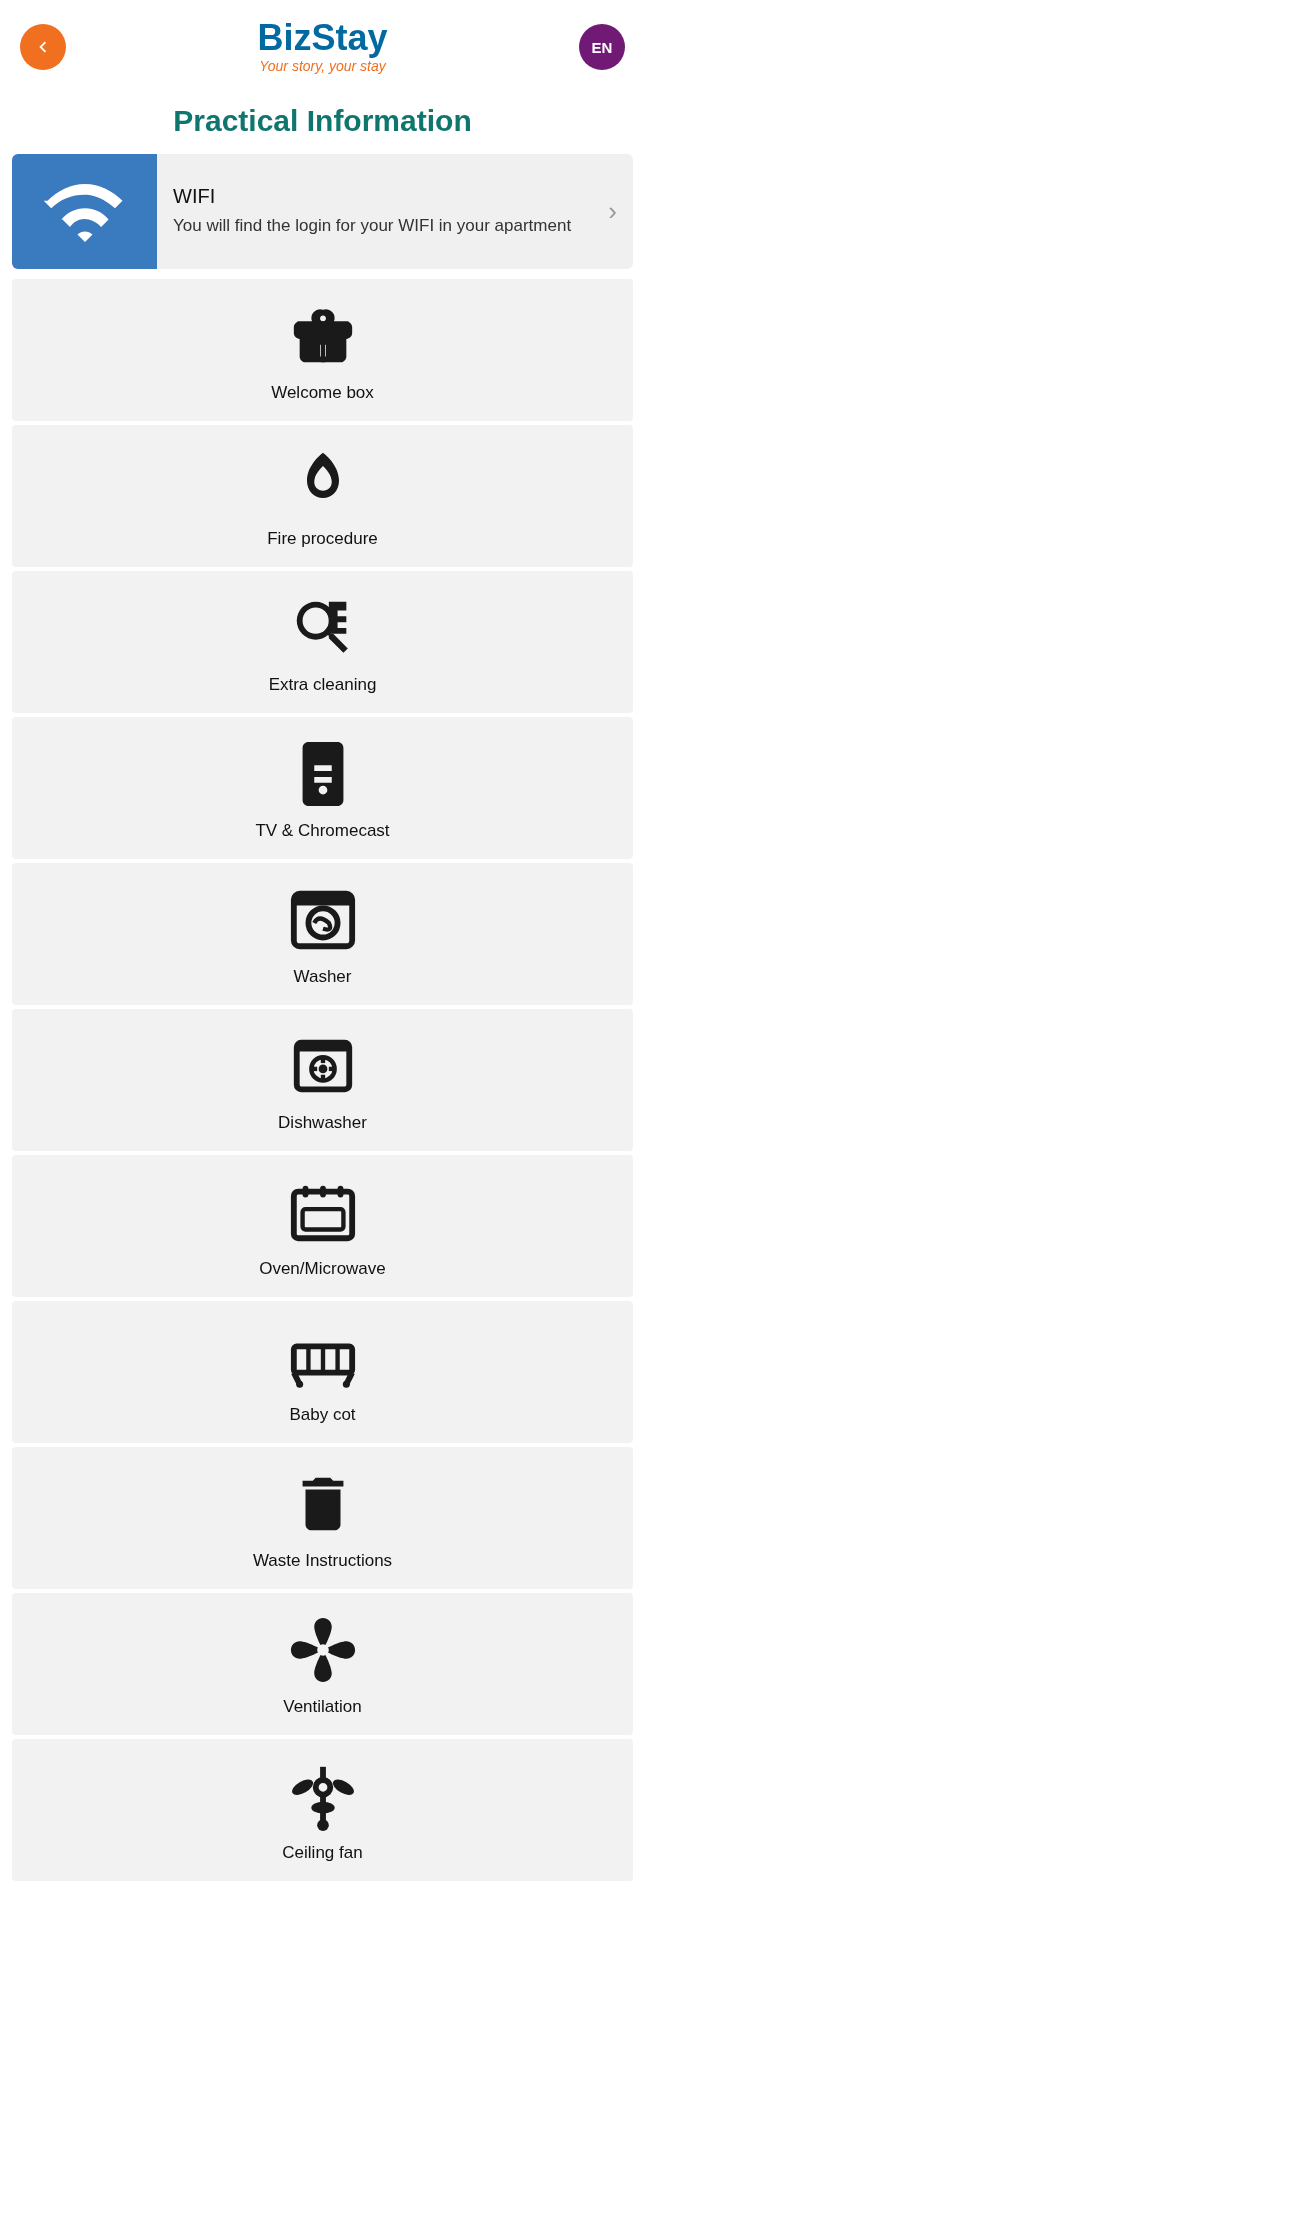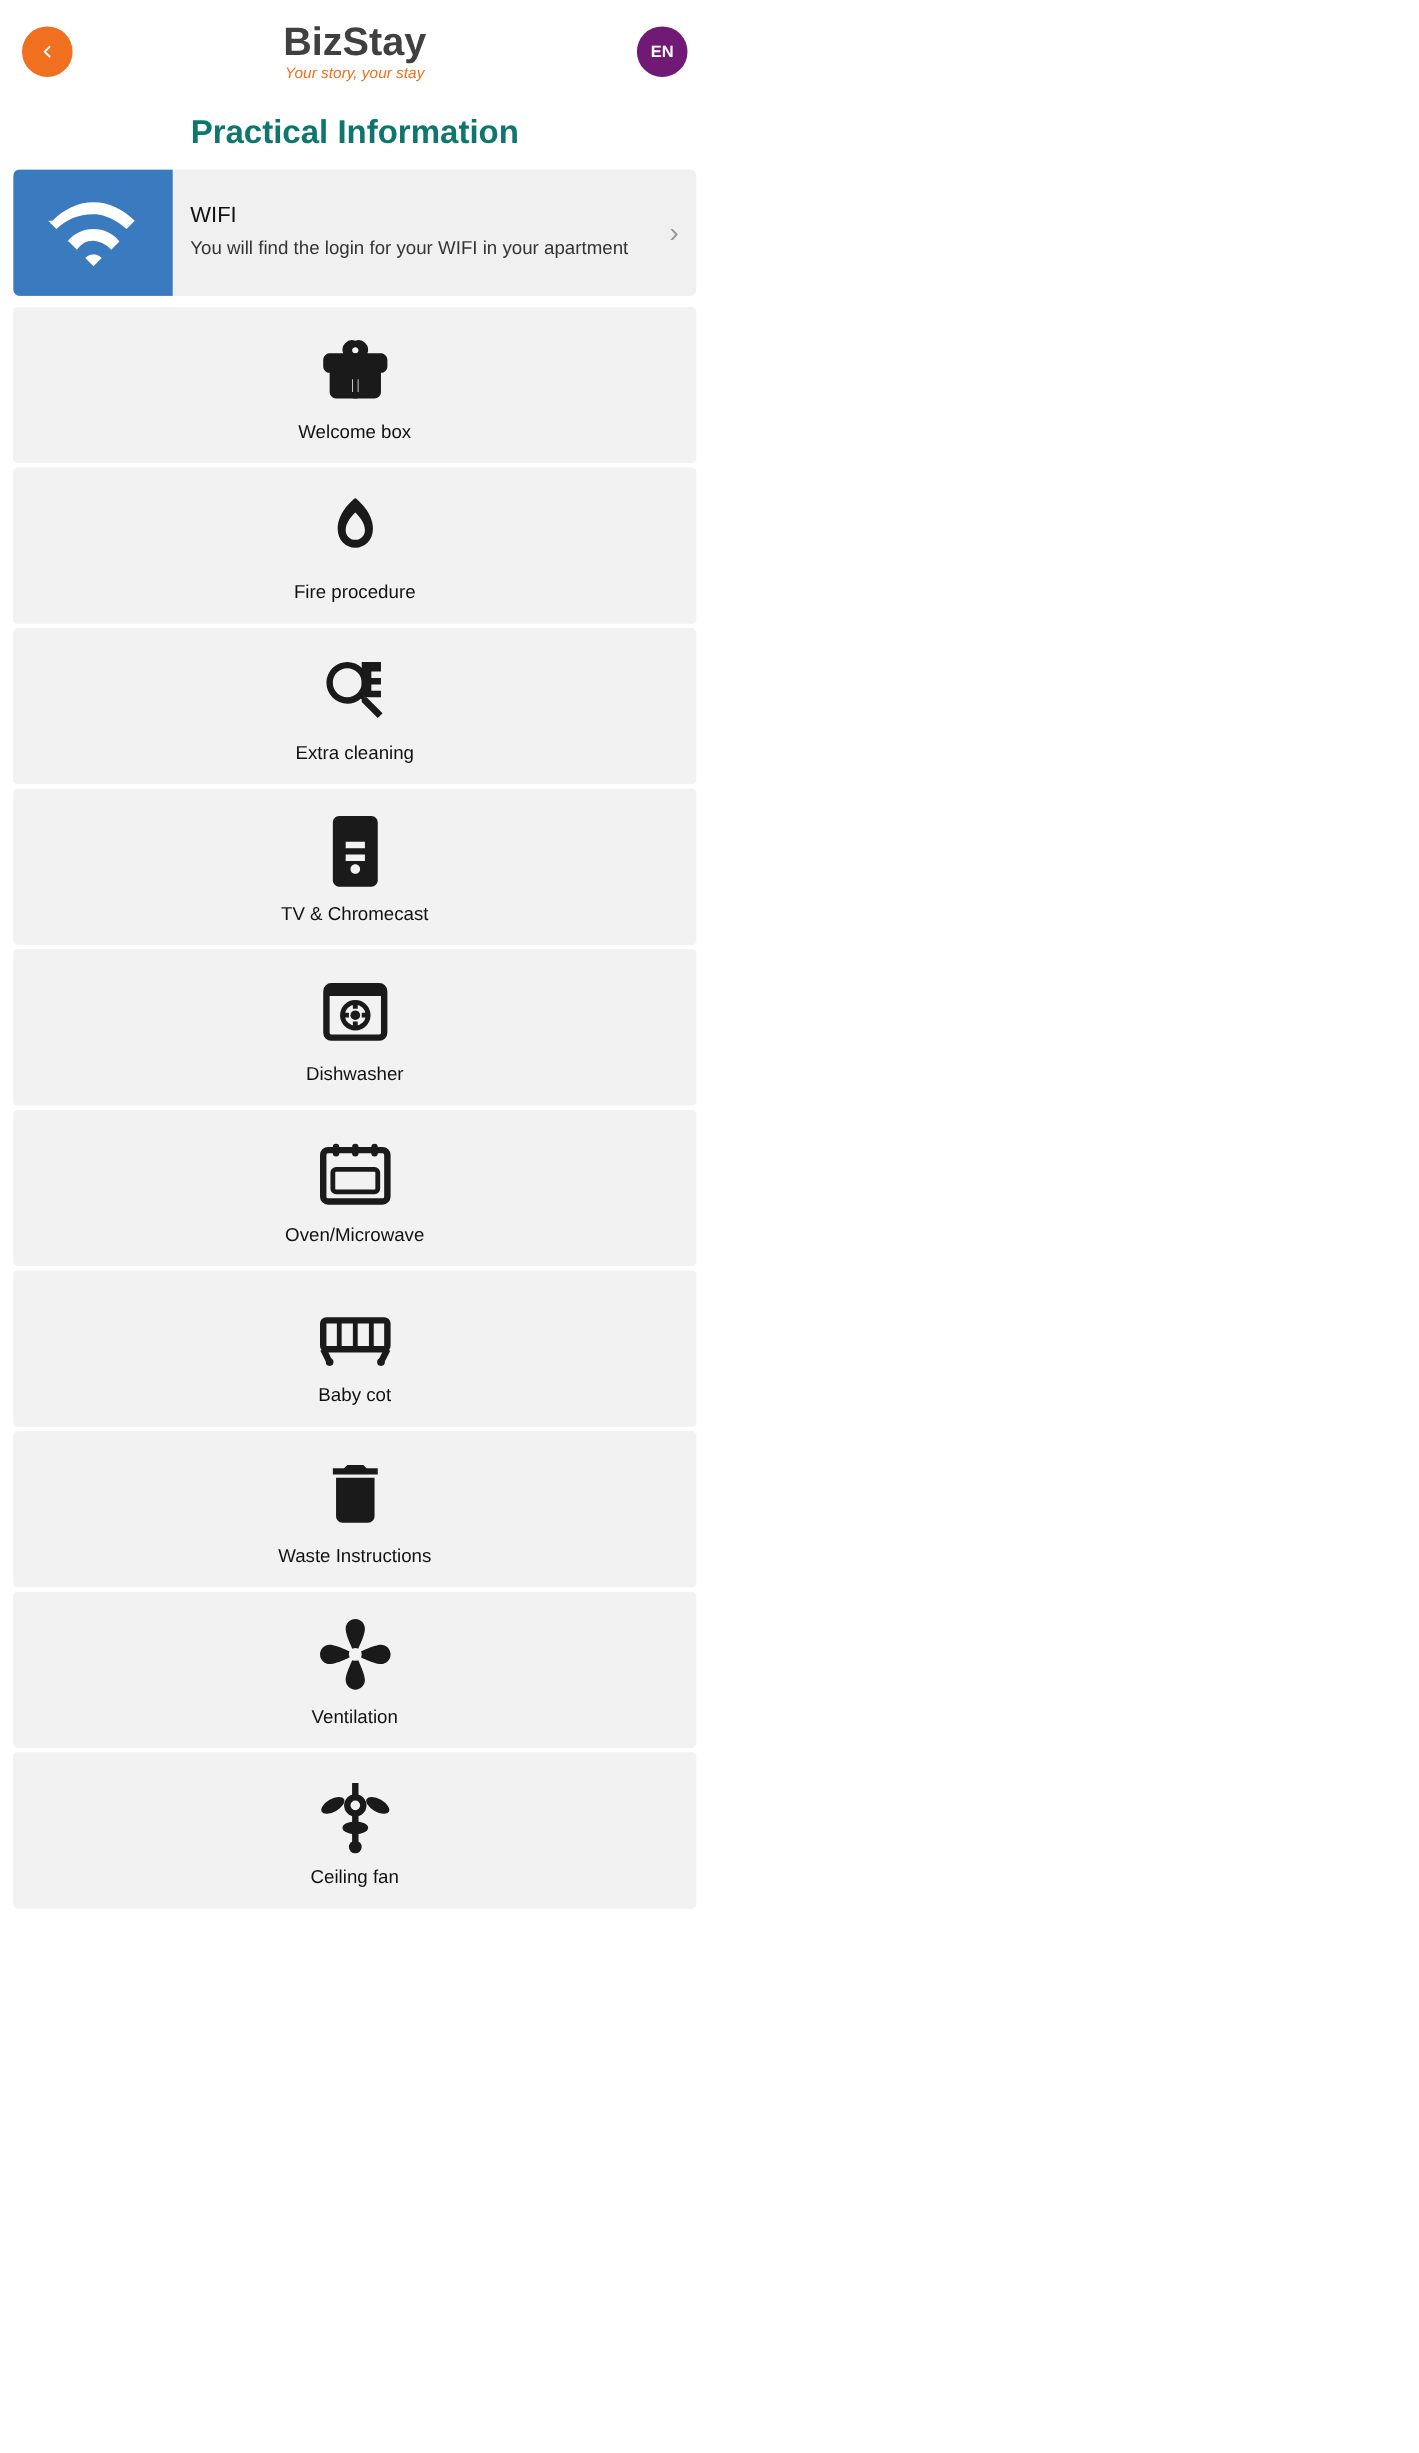--- a/index.html
+++ b/index.html
@@ -26,21 +26,21 @@
       cursor: pointer;
       flex-shrink: 0;
     }
     .back-btn svg { width: 22px; height: 22px; fill: #fff; }
     .logo-area {
       display: flex; flex-direction: column; align-items: center;
     }
     .logo-text {
       font-size: 36px;
       font-weight: 700;
-      color: #404040;
+      color: #0369a1;
       line-height: 1;
     }
     .logo-sub {
       font-size: 14px;
       color: #f07020;
       font-style: italic;
       margin-top: 2px;
     }
     .lang-btn {
       width: 46px; height: 46px;
@@ -196,20 +196,29 @@
     <span class="grid-label">Extra cleaning</span>
   </div>
     <div class="grid-item">
     <svg viewBox="0 0 24 24">
       <path d="M17 1H7c-1.1 0-2 .9-2 2v18c0 1.1.9 2 2 2h10c1.1 0 2-.9 2-2V3c0-1.1-.9-2-2-2zm-5 18c-.83 0-1.5-.67-1.5-1.5S11.17 16 12 16s1.5.67 1.5 1.5S12.83 19 12 19zm3-4H9v-2h6v2zm0-4H9V9h6v2z"></path>
     </svg>
     <span class="grid-label">TV &amp; Chromecast</span>
   </div>
     <div class="grid-item">
     <svg viewBox="0 0 24 24">
+      <rect x="2" y="3" width="20" height="18" rx="2" stroke="#1a1a1a" stroke-width="2" fill="none"></rect>
+  <rect x="2" y="3" width="20" height="4" fill="#1a1a1a" rx="1"></rect>
+  <circle cx="12" cy="13" r="5" stroke="#1a1a1a" stroke-width="2" fill="none"></circle>
+  <path d="M9 13 Q10.5 10 14 13 Q15.5 16 12 15" stroke="#1a1a1a" stroke-width="1.5" fill="none"></path>
+    </svg>
+    <span class="grid-label">Washer</span>
+  </div>
+    <div class="grid-item">
+    <svg viewBox="0 0 24 24">
       <rect x="3" y="4" width="18" height="16" rx="1.5" stroke="#1a1a1a" stroke-width="2" fill="none"></rect>
   <rect x="3" y="4" width="18" height="3" fill="#1a1a1a" rx="1"></rect>
   <circle cx="12" cy="13" r="4" stroke="#1a1a1a" stroke-width="1.5" fill="none"></circle>
   <circle cx="12" cy="13" r="1.5" fill="#1a1a1a"></circle>
   <line x1="12" y1="9" x2="12" y2="11" stroke="#1a1a1a" stroke-width="1.5"></line>
   <line x1="12" y1="15" x2="12" y2="17" stroke="#1a1a1a" stroke-width="1.5"></line>
   <line x1="8" y1="13" x2="10" y2="13" stroke="#1a1a1a" stroke-width="1.5"></line>
   <line x1="14" y1="13" x2="16" y2="13" stroke="#1a1a1a" stroke-width="1.5"></line>
     </svg>
     <span class="grid-label">Dishwasher</span>

